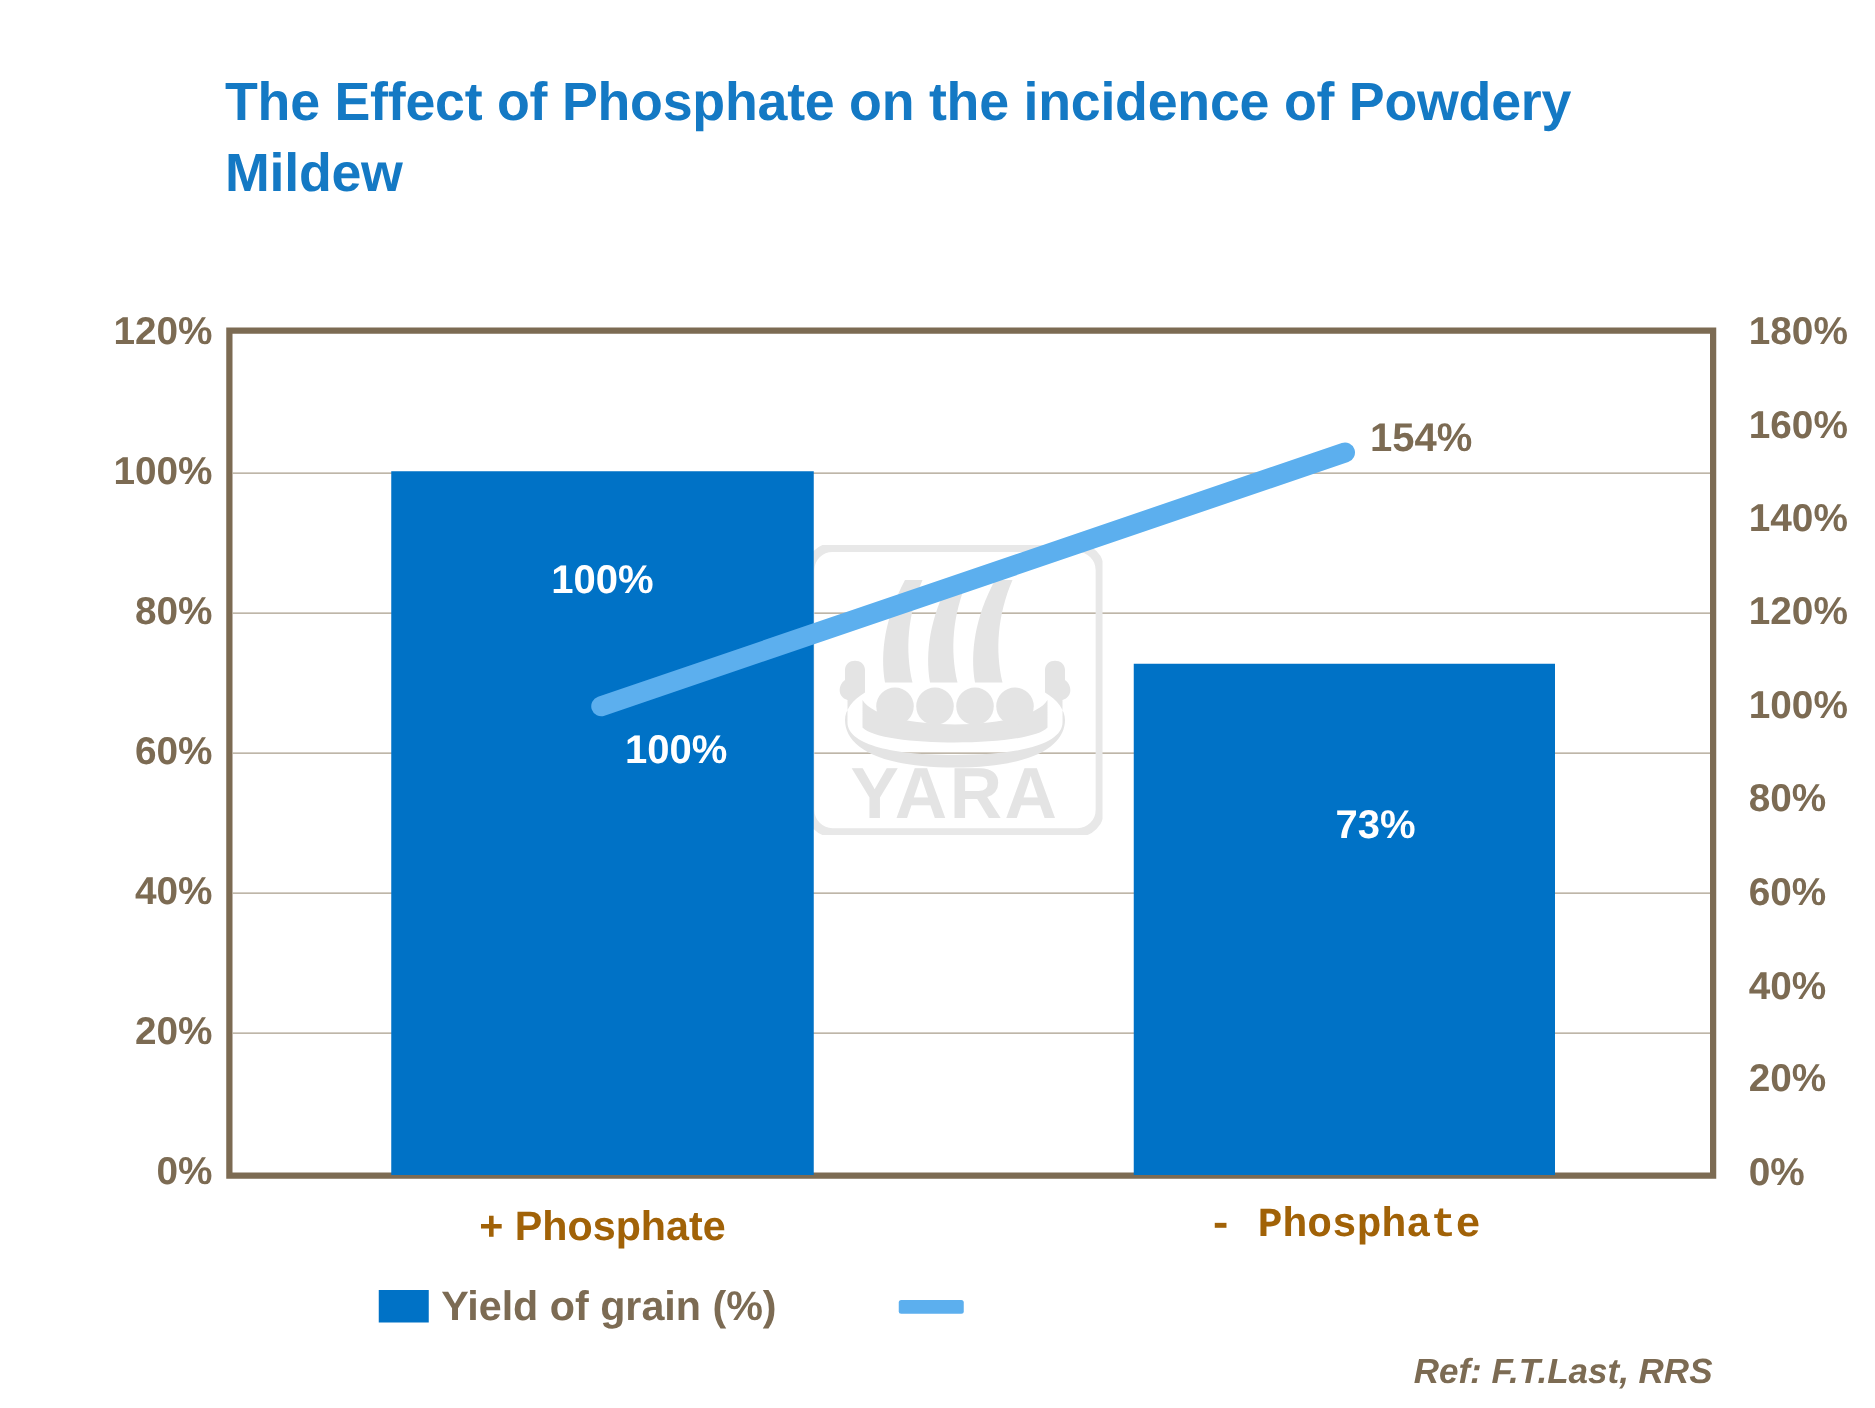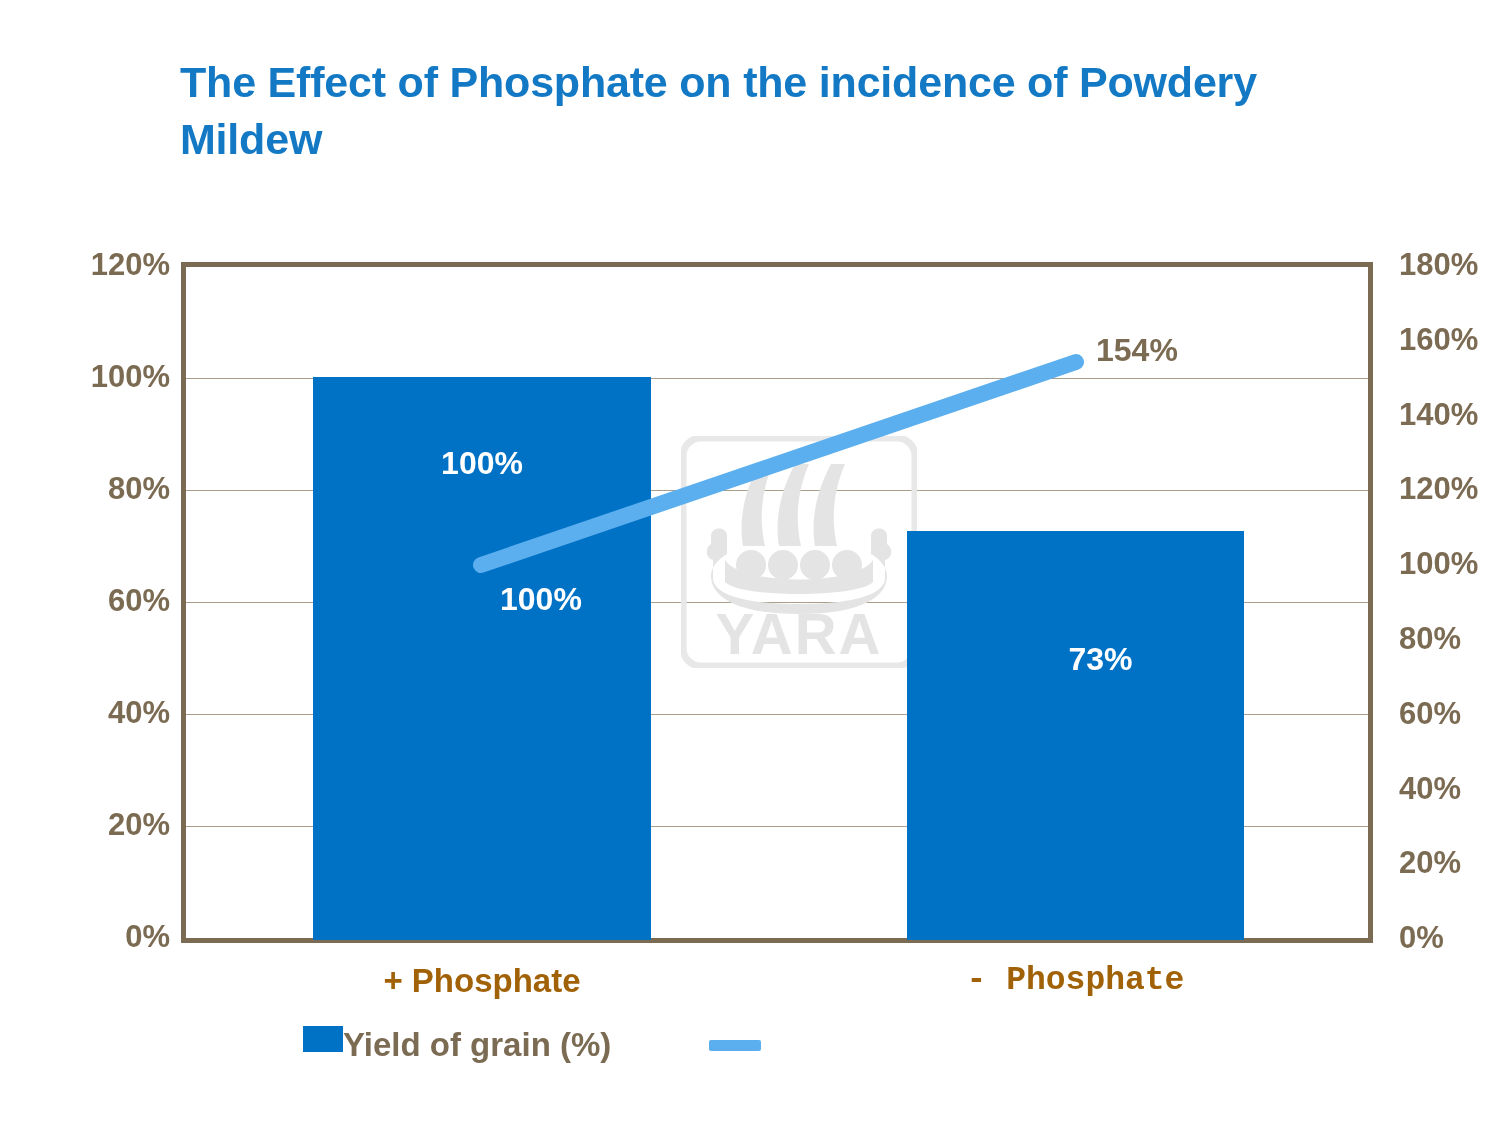--- a/index.html
+++ b/index.html
@@ -48,21 +48,21 @@
     position: absolute;
     left: 0;
     right: 0;
     height: 1px;
     background: #a99e8c;
   }
 
   
   #watermark {
     position: absolute;
-    left: 653px;
+    left: 618px;
     top: 436px;
     width: 255px;
     height: 232px;
     pointer-events: none;
   }
 
   
   .bar {
     position: absolute;
     background: #0072c6;
@@ -122,20 +122,22 @@
   #legend {
     position: absolute;
     left: 275px;
     top: 1026px;
     display: flex;
     align-items: center;
     gap: 98px;
   }
   .legend-item {
     display: flex;
+    align-items: center;
+    gap: 10px;
   }
   .legend-swatch-bar {
     width: 40px;
     height: 26px;
     background: #0072c6;
     flex: none;
   }
   .legend-swatch-line {
     width: 52px;
     height: 11px;
@@ -245,14 +247,15 @@
   <div id="legend">
     <div class="legend-item">
       <span class="legend-swatch-bar"></span>
       <span class="legend-text">Yield of grain (%)</span>
     </div>
     <div class="legend-item">
       <span class="legend-swatch-line"></span>
     </div>
   </div>
 
+  <div id="ref-note">Ref: F.T.Last,  RRS</div>
 
 </div>
 
 </body></html>

